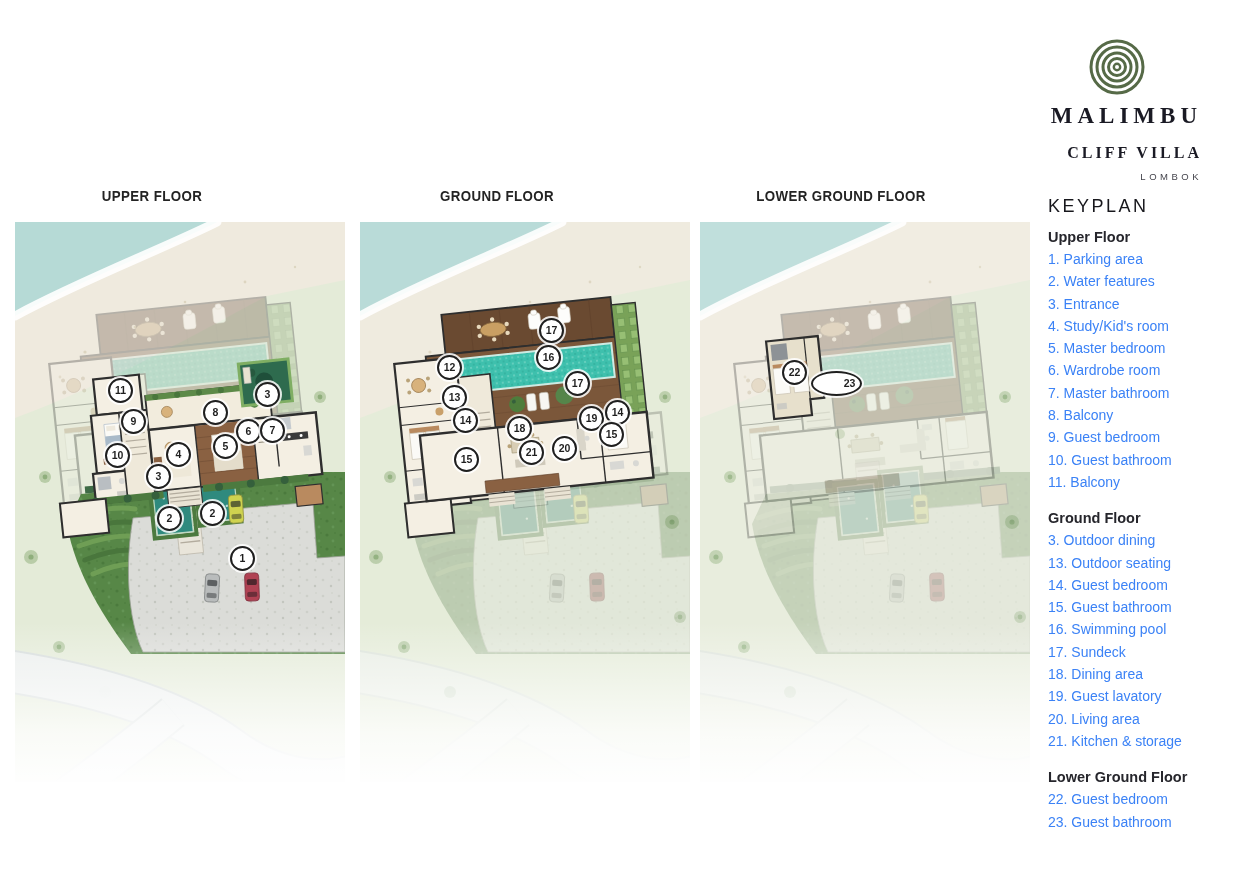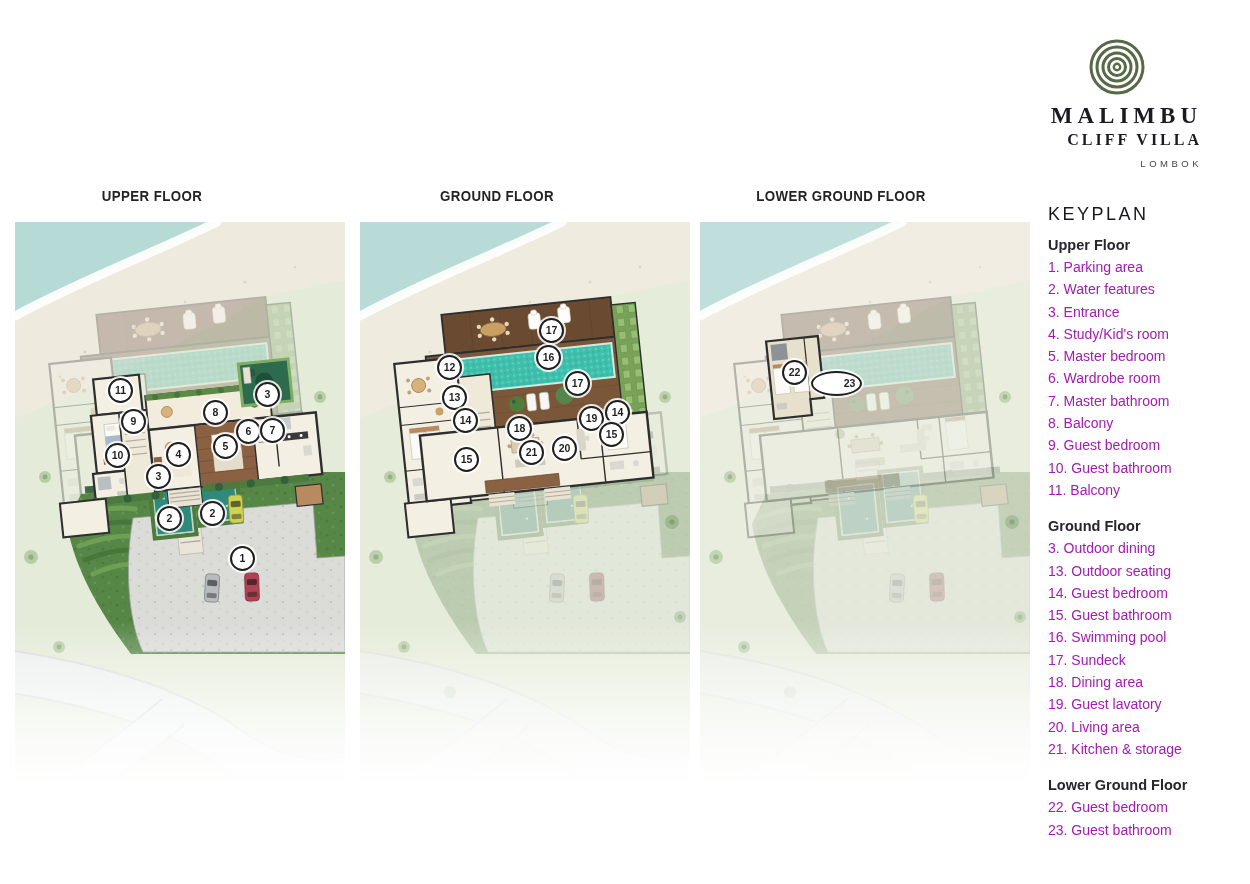--- a/index.html
+++ b/index.html
@@ -5,21 +5,21 @@
   html,body{margin:0;padding:0;background:#ffffff;}
   .canvas{position:relative;width:1250px;height:884px;background:#ffffff;overflow:hidden;
           font-family:"Liberation Sans",sans-serif;color:#232323;}
   .defs-svg{position:absolute;width:0;height:0;}
 
   
   .logo{position:absolute;left:1032px;top:38px;width:170px;text-align:right;}
   .logo-rings{display:block;margin:0 auto;}
   .logo-name{margin-top:7px;font-family:"Liberation Serif",serif;font-weight:700;
              font-size:23px;letter-spacing:5px;text-indent:5px;color:#1a1a24;}
-  .logo-sub{margin-top:2px;font-family:"Liberation Serif",serif;font-weight:700;
+  .logo-sub{margin-top:15px;font-family:"Liberation Serif",serif;font-weight:700;
             font-size:16px;letter-spacing:3px;text-indent:3px;color:#1a1a24;}
   .logo-loc{margin-top:9px;font-size:9.5px;letter-spacing:3.5px;text-indent:3.5px;
             color:#44444c;font-weight:500;}
 
   
   .panel{position:absolute;top:222px;width:330px;height:560px;}
   .panel-title{position:absolute;top:188px;transform:translateX(-50%) scaleX(.95);
                font-size:14px;font-weight:600;letter-spacing:.4px;color:#232323;white-space:nowrap;}
   .plan-svg{position:absolute;left:0;top:0;}
   .markers{position:absolute;left:0;top:0;width:330px;height:560px;pointer-events:none;}
@@ -33,25 +33,25 @@
   .op100{opacity:1;}
   .op95{opacity:.95;}
   .op85{opacity:.85;}
   .op55{opacity:.55;}
   .op50{opacity:.5;}
   .op30{opacity:.3;filter:grayscale(30%);}
   .op25{opacity:.25;filter:grayscale(25%);}
   .op22{opacity:.22;filter:grayscale(30%);}
 
   
-  .keyplan{position:absolute;left:1048px;top:204px;width:190px;}
+  .keyplan{position:absolute;left:1048px;top:196px;width:190px;}
   .kp-title{font-size:18px;font-weight:500;letter-spacing:2.5px;color:#17171c;margin:0 0 9px 0;}
   .kp-heading{font-size:14.5px;font-weight:700;color:#26262c;margin:14px 0 0 0;line-height:22px;}
   .kp-heading:first-child{margin-top:0;}
-  .kp-item{font-size:14px;color:#a21caf;line-height:22.3px;font-weight:400;}
+  .kp-item{font-size:14px;color:#3b82f6;line-height:22.3px;font-weight:400;}
 </style>
 </head>
 <body>
 
 <div class="canvas">
 
   <svg class="defs-svg" aria-hidden="true">
     <defs>
       <linearGradient id="fadeB" x1="0" y1="0" x2="0" y2="1">
         <stop offset="0" stop-color="#ffffff" stop-opacity="0"></stop>

